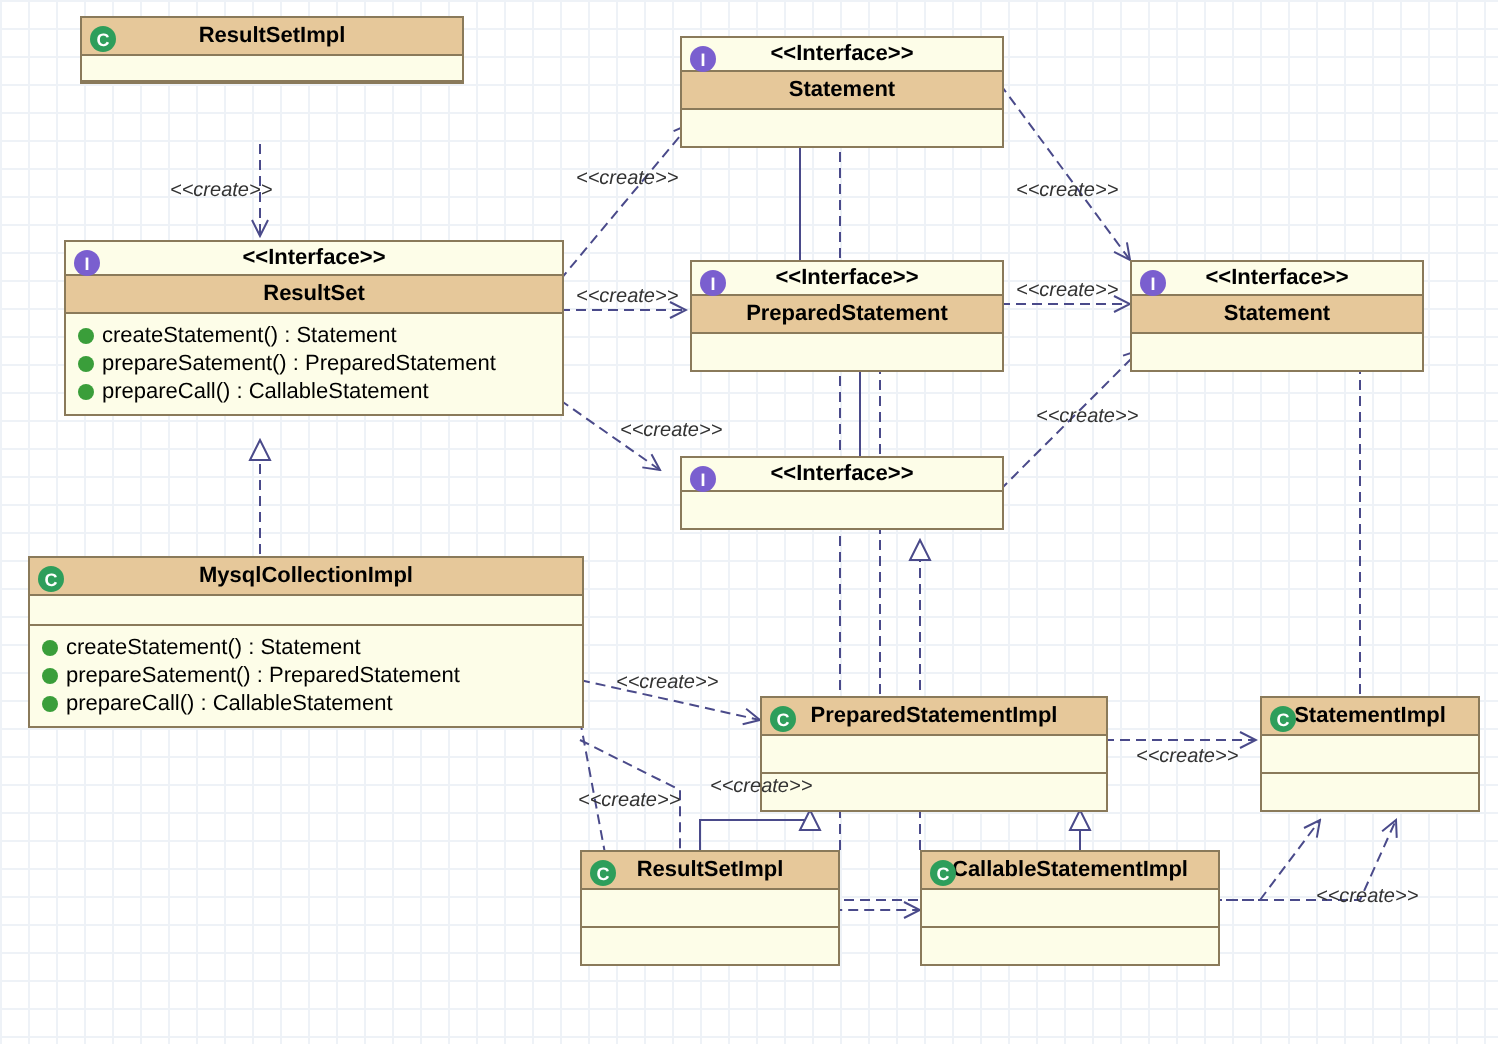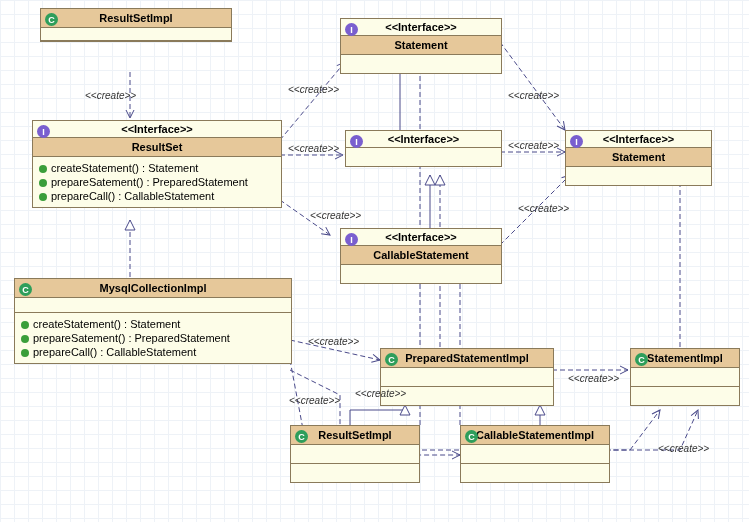--- a/index.html
+++ b/index.html
@@ -71,32 +71,32 @@
 <div class="hdr" style="border-top:none"><span>ResultSet</span></div>
 <div class="body">
 <div><span class="dot"></span><span>createStatement() : Statement</span></div>
 <div><span class="dot"></span><span>prepareSatement() : PreparedStatement</span></div>
 <div><span class="dot"></span><span>prepareCall() : CallableStatement</span></div>
 </div>
 </div>
 
 <div class="box" style="left:345px;top:130px;width:155px">
 <div class="sub"><span class="icn i-i">I</span><span>&lt;&lt;Interface&gt;&gt;</span></div>
+<div class="hdr" style="border-top:none"><span>PreparedStatement</span></div>
 <div class="body"></div>
 </div>
 
 <div class="box" style="left:565px;top:130px;width:145px">
 <div class="sub"><span class="icn i-i">I</span><span>&lt;&lt;Interface&gt;&gt;</span></div>
 <div class="hdr" style="border-top:none"><span>Statement</span></div>
 <div class="body"></div>
 </div>
 
 <div class="box" style="left:340px;top:228px;width:160px">
 <div class="sub"><span class="icn i-i">I</span><span>&lt;&lt;Interface&gt;&gt;</span></div>
-<div class="hdr" style="border-top:none"><span>CallableStatement</span></div>
 <div class="body"></div>
 </div>
 
 <div class="box" style="left:14px;top:278px;width:276px">
 <div class="hdr"><span class="icn i-c">C</span><span>MysqlCollectionImpl</span></div>
 <div class="body" style="border-bottom:1px solid #8a7a5a;min-height:6px"></div>
 <div class="body">
 <div><span class="dot"></span><span>createStatement() : Statement</span></div>
 <div><span class="dot"></span><span>prepareSatement() : PreparedStatement</span></div>
 <div><span class="dot"></span><span>prepareCall() : CallableStatement</span></div>

